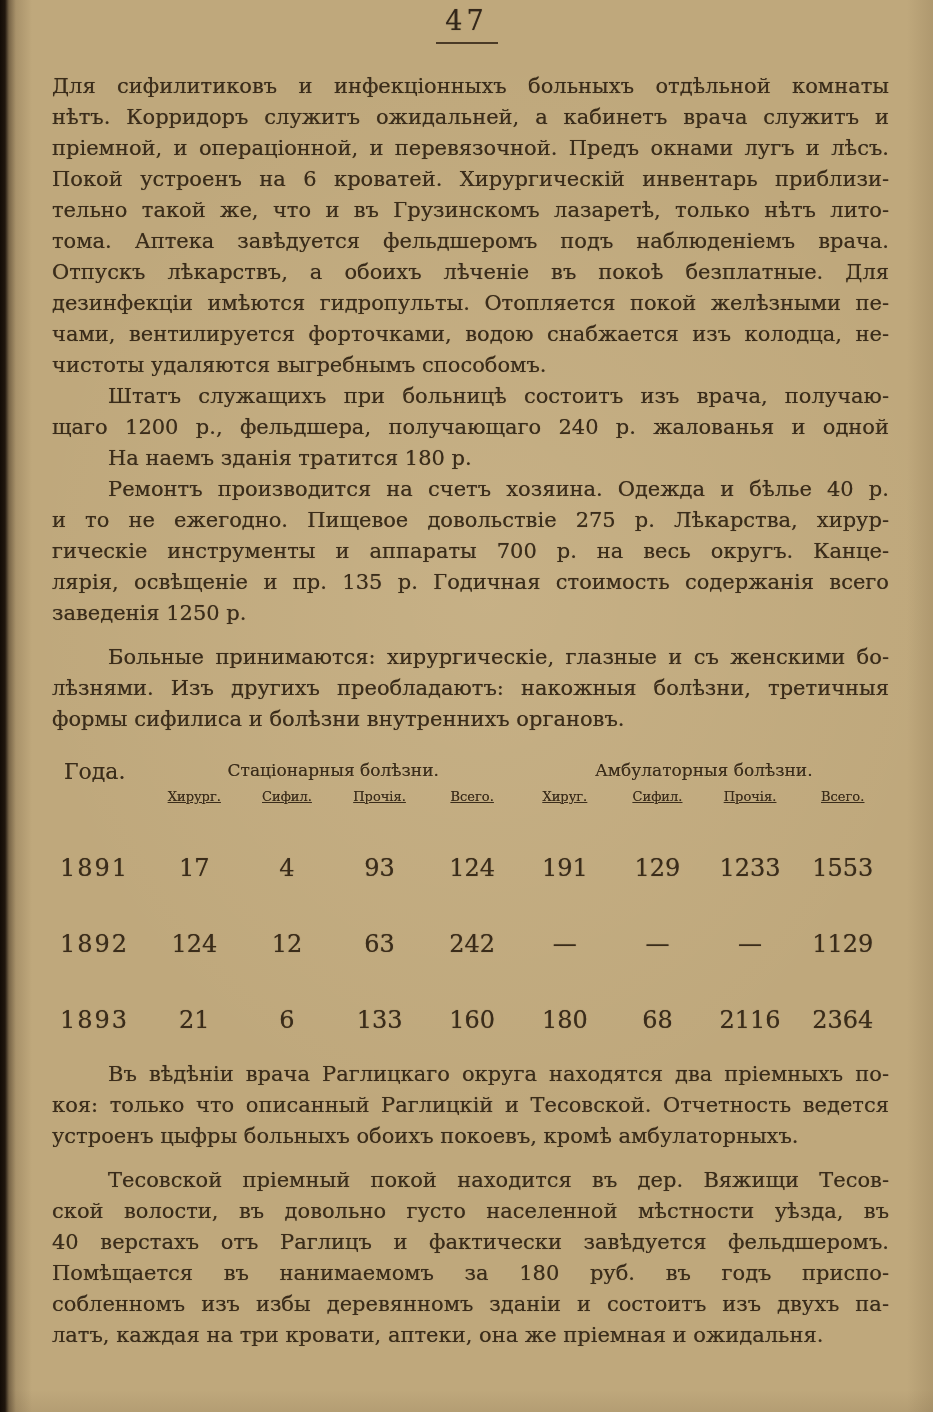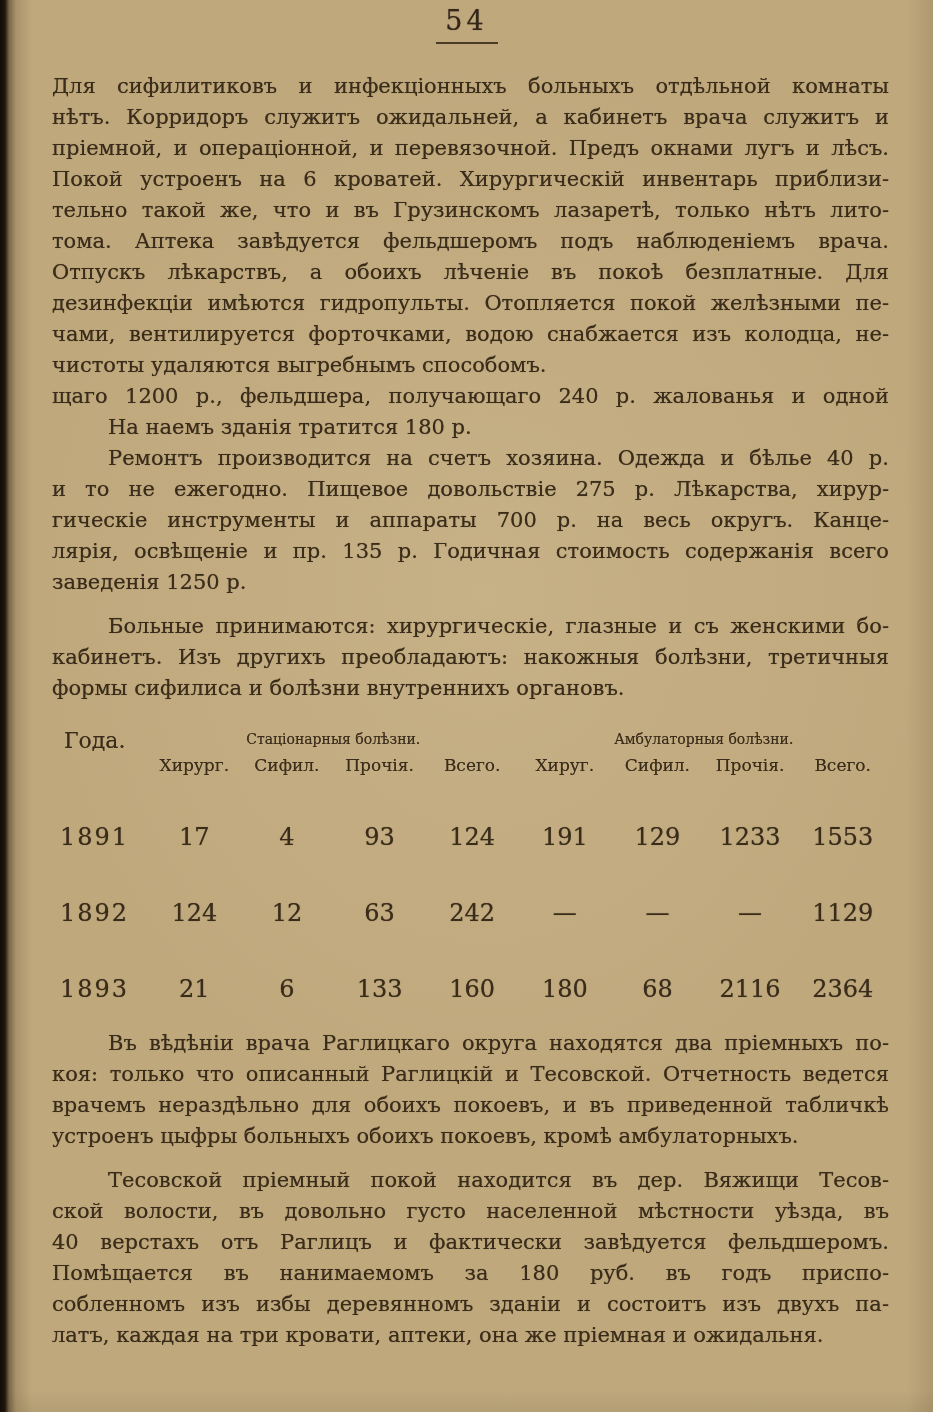--- a/index.html
+++ b/index.html
@@ -50,76 +50,77 @@
   .ptable {
     margin: 24px 0 22px 0;
     font-size: 17px;
   }
   .trow {
     display: grid;
     grid-template-columns: 96px repeat(8, 1fr);
   }
   .tc { text-align: center; color: #3a2c1a; text-shadow: 0 0 0.6px rgba(58,44,26,0.6); }
   .th-years { text-align: left; padding-left: 12px; font-size: 22px; }
-  .th-group { font-size: 14px; line-height: 22px; }
+  .th-group { font-size: 17px; line-height: 22px; }
   .g1 { grid-column: 2 / 6; }
   .g2 { grid-column: 6 / 10; }
-  .thead2 .tc { font-size: 17px; line-height: 25px; }
+  .thead2 .tc { font-size: 13px; line-height: 25px; text-decoration: underline; }
   .trow.data { margin-top: 10px; }
   .trow.data .tc {
     font-size: 24px; line-height: 34px;
     text-shadow: 0 0 0.8px rgba(58,44,26,0.7);
     margin-top: 32px;
   }
   .trow.data .yearval { text-align: left; padding-left: 8px; letter-spacing: 2px; }
 </style>
 </head>
 <body>
 
 <div class="page">
 
   <header class="pagenum-wrap">
-    <div class="pagenum">54</div>
+    <div class="pagenum">47</div>
     <div class="pagenum-rule"></div>
   </header>
 
   <main class="text-block">
 
     <div class="para">
       <div class="line j">Для сифилитиковъ и инфекціонныхъ больныхъ отдѣльной комнаты</div>
       <div class="line j">нѣтъ. Корридоръ служитъ ожидальней, а кабинетъ врача служитъ и</div>
       <div class="line j">пріемной, и операціонной, и перевязочной. Предъ окнами лугъ и лѣсъ.</div>
       <div class="line j">Покой устроенъ на 6 кроватей. Хирургическій инвентарь приблизи-</div>
       <div class="line j">тельно такой же, что и въ Грузинскомъ лазаретѣ, только нѣтъ лито-</div>
       <div class="line j">тома. Аптека завѣдуется фельдшеромъ подъ наблюденіемъ врача.</div>
       <div class="line j">Отпускъ лѣкарствъ, а обоихъ лѣченіе въ покоѣ безплатные. Для</div>
       <div class="line j">дезинфекціи имѣются гидропульты. Отопляется покой желѣзными пе-</div>
       <div class="line j">чами, вентилируется форточками, водою снабжается изъ колодца, не-</div>
       <div class="line last">чистоты удаляются выгребнымъ способомъ.</div>
     </div>
 
     <div class="para">
+      <div class="line j indent">Штатъ служащихъ при больницѣ состоитъ изъ врача, получаю-</div>
       <div class="line j">щаго 1200 р., фельдшера, получающаго 240 р. жалованья и одной</div>
     </div>
 
     <div class="para">
       <div class="line last indent">На наемъ зданія тратится 180 р.</div>
     </div>
 
     <div class="para">
       <div class="line j indent">Ремонтъ производится на счетъ хозяина. Одежда и бѣлье 40 р.</div>
       <div class="line j">и то не ежегодно. Пищевое довольствіе 275 р. Лѣкарства, хирур-</div>
       <div class="line j">гическіе инструменты и аппараты 700 р. на весь округъ. Канце-</div>
       <div class="line j">лярія, освѣщеніе и пр. 135 р. Годичная стоимость содержанія всего</div>
       <div class="line last">заведенія 1250 р.</div>
     </div>
 
     <div class="para gap-sm">
       <div class="line j indent">Больные принимаются: хирургическіе, глазные и съ женскими бо-</div>
-      <div class="line j">кабинетъ. Изъ другихъ преобладаютъ:  накожныя болѣзни, третичныя</div>
+      <div class="line j">лѣзнями. Изъ другихъ преобладаютъ:  накожныя болѣзни, третичныя</div>
       <div class="line last">формы сифилиса и болѣзни внутреннихъ органовъ.</div>
     </div>
 
     <div class="ptable">
       <div class="trow thead1">
         <div class="tc th-years">Года.</div>
         <div class="tc th-group g1">Стаціонарныя болѣзни.</div>
         <div class="tc th-group g2">Амбулаторныя болѣзни.</div>
       </div>
       <div class="trow thead2">
@@ -165,21 +166,20 @@
         <div class="tc val">180</div>
         <div class="tc val">68</div>
         <div class="tc val">2116</div>
         <div class="tc val">2364</div>
       </div>
     </div>
 
     <div class="para">
       <div class="line j indent">Въ вѣдѣніи врача Раглицкаго округа находятся два пріемныхъ по-</div>
       <div class="line j">коя: только что описанный Раглицкій и Тесовской. Отчетность ведется</div>
-      <div class="line j">врачемъ нераздѣльно для обоихъ покоевъ, и въ приведенной табличкѣ</div>
       <div class="line last">устроенъ цыфры больныхъ обоихъ покоевъ, кромѣ амбулаторныхъ.</div>
     </div>
 
     <div class="para gap-sm">
       <div class="line j indent">Тесовской пріемный покой находится въ дер. Вяжищи Тесов-</div>
       <div class="line j">ской волости, въ довольно густо населенной мѣстности уѣзда, въ</div>
       <div class="line j">40 верстахъ отъ Раглицъ и фактически завѣдуется фельдшеромъ.</div>
       <div class="line j">Помѣщается въ нанимаемомъ за 180 руб. въ годъ приспо-</div>
       <div class="line j">собленномъ изъ избы деревянномъ зданіи и состоитъ изъ двухъ па-</div>
       <div class="line last">латъ, каждая на три кровати, аптеки, она же пріемная и ожидальня.</div>

